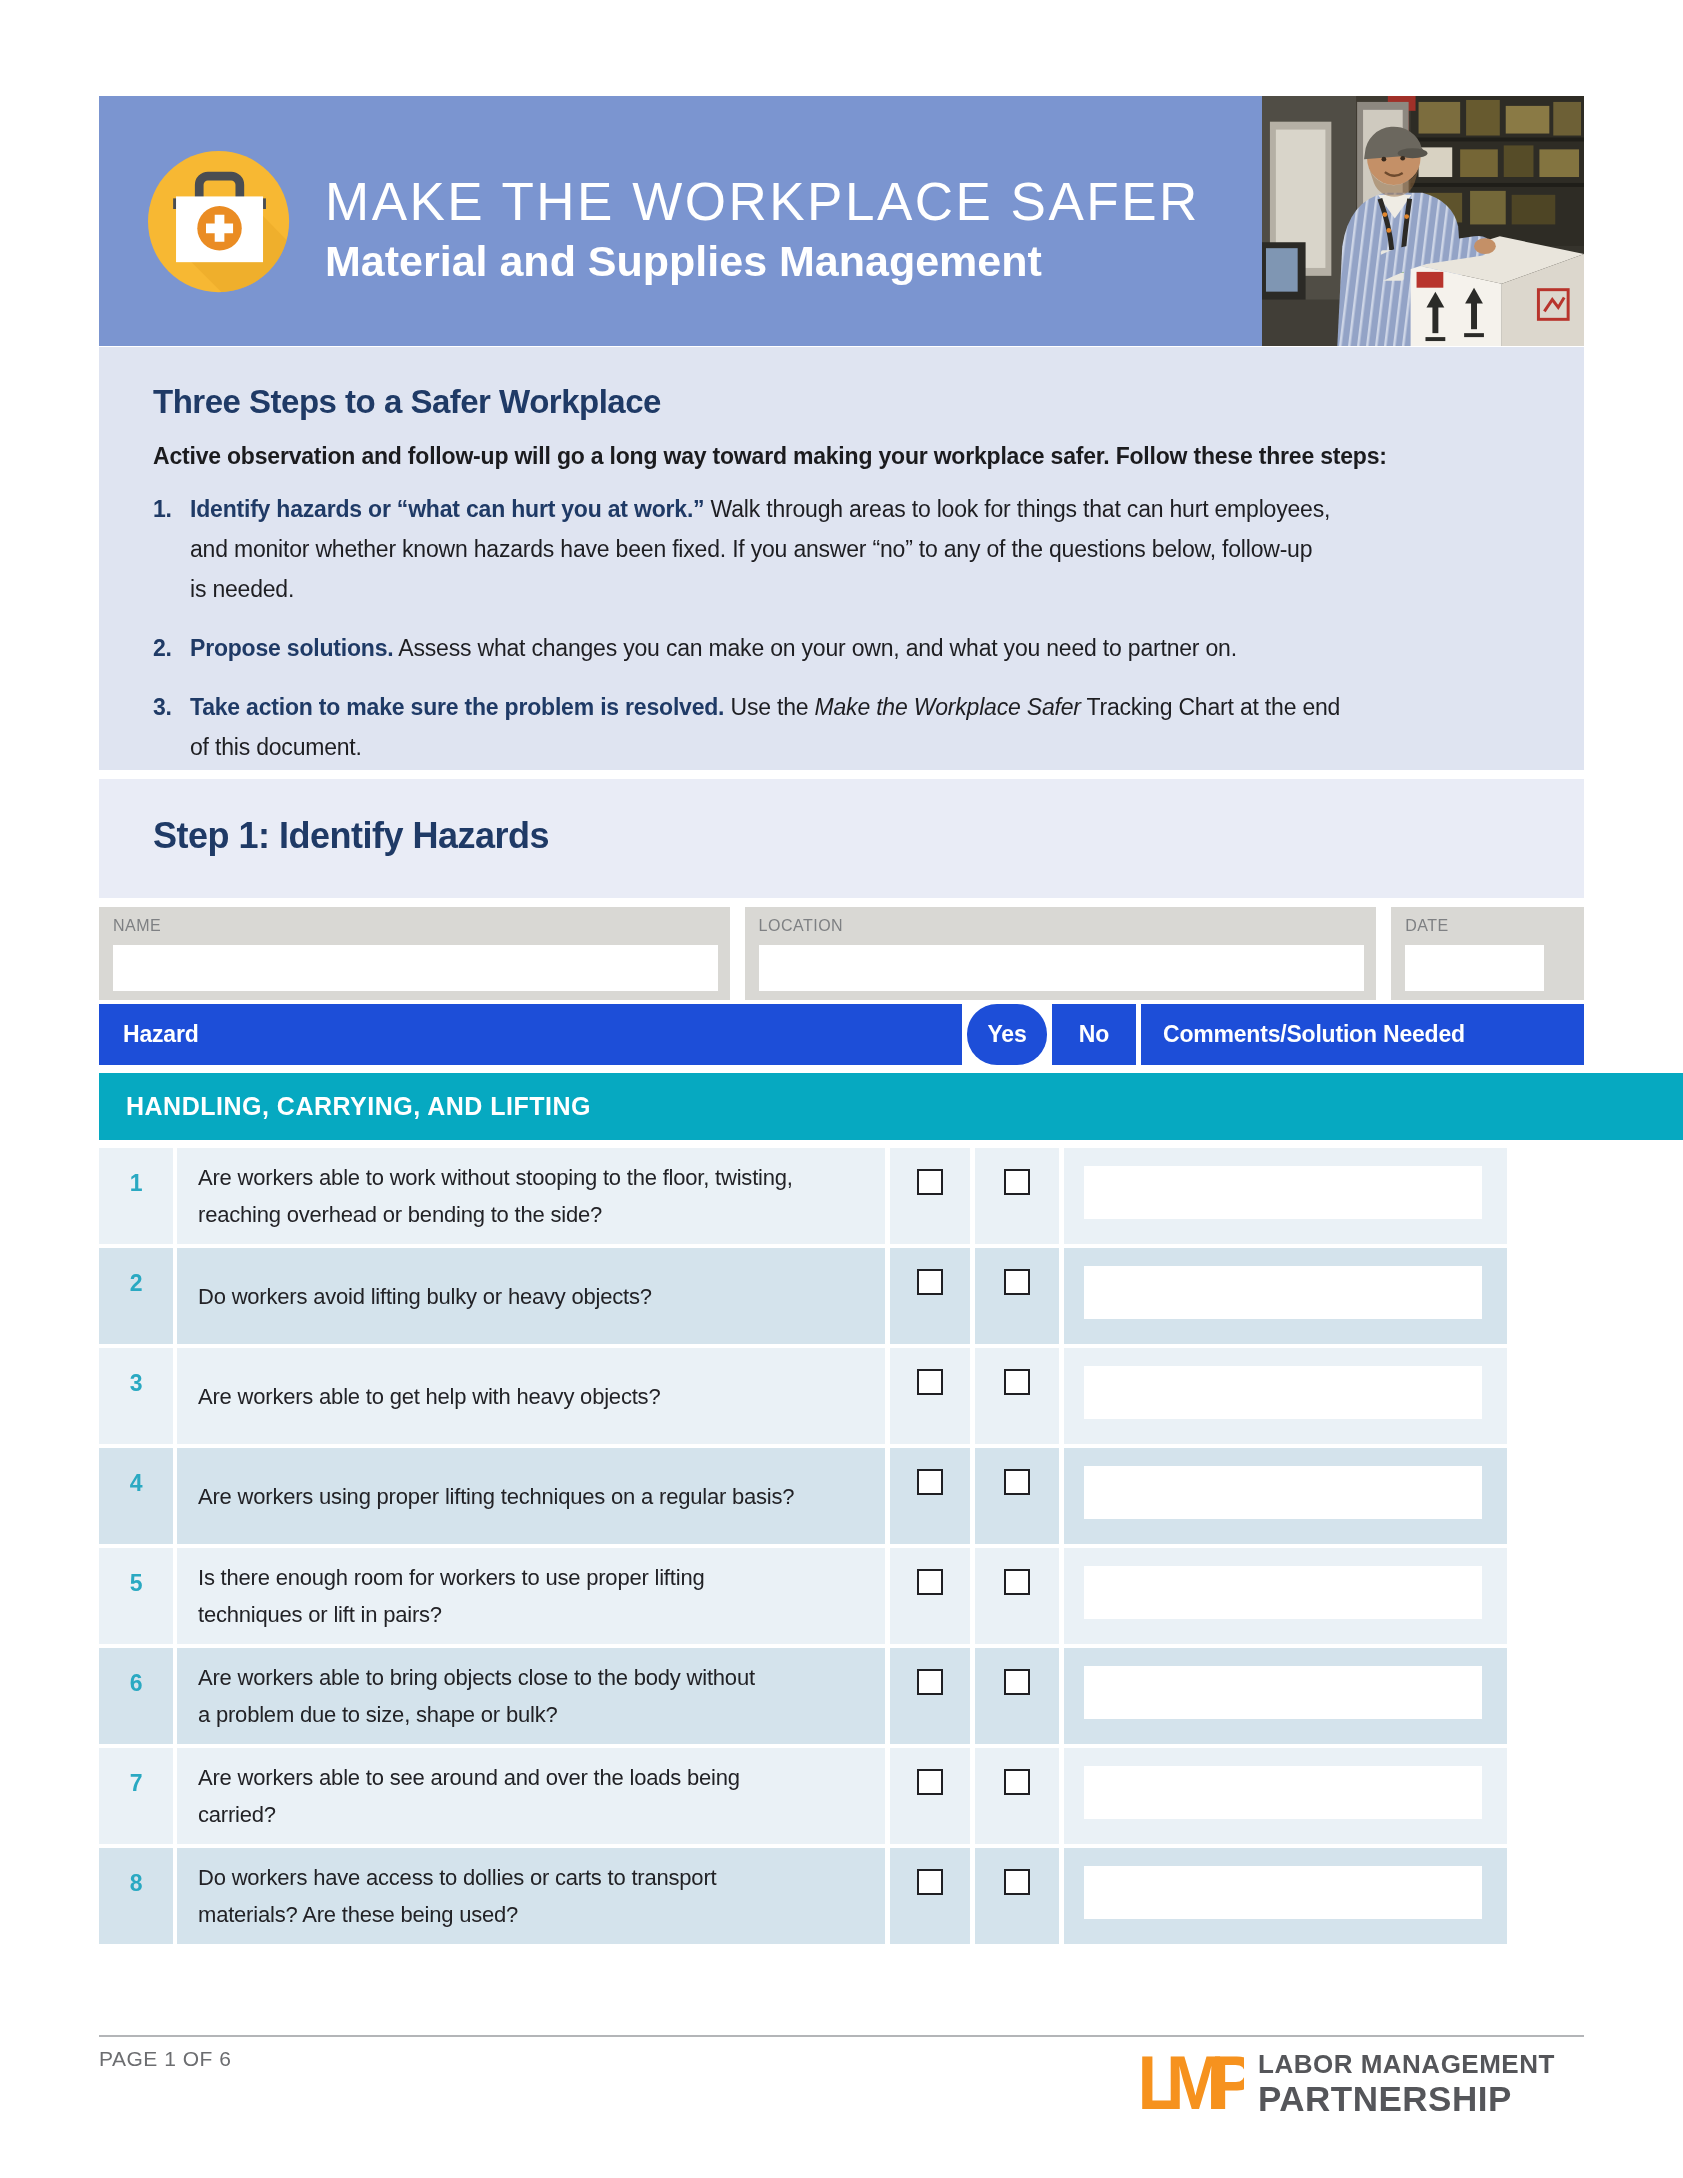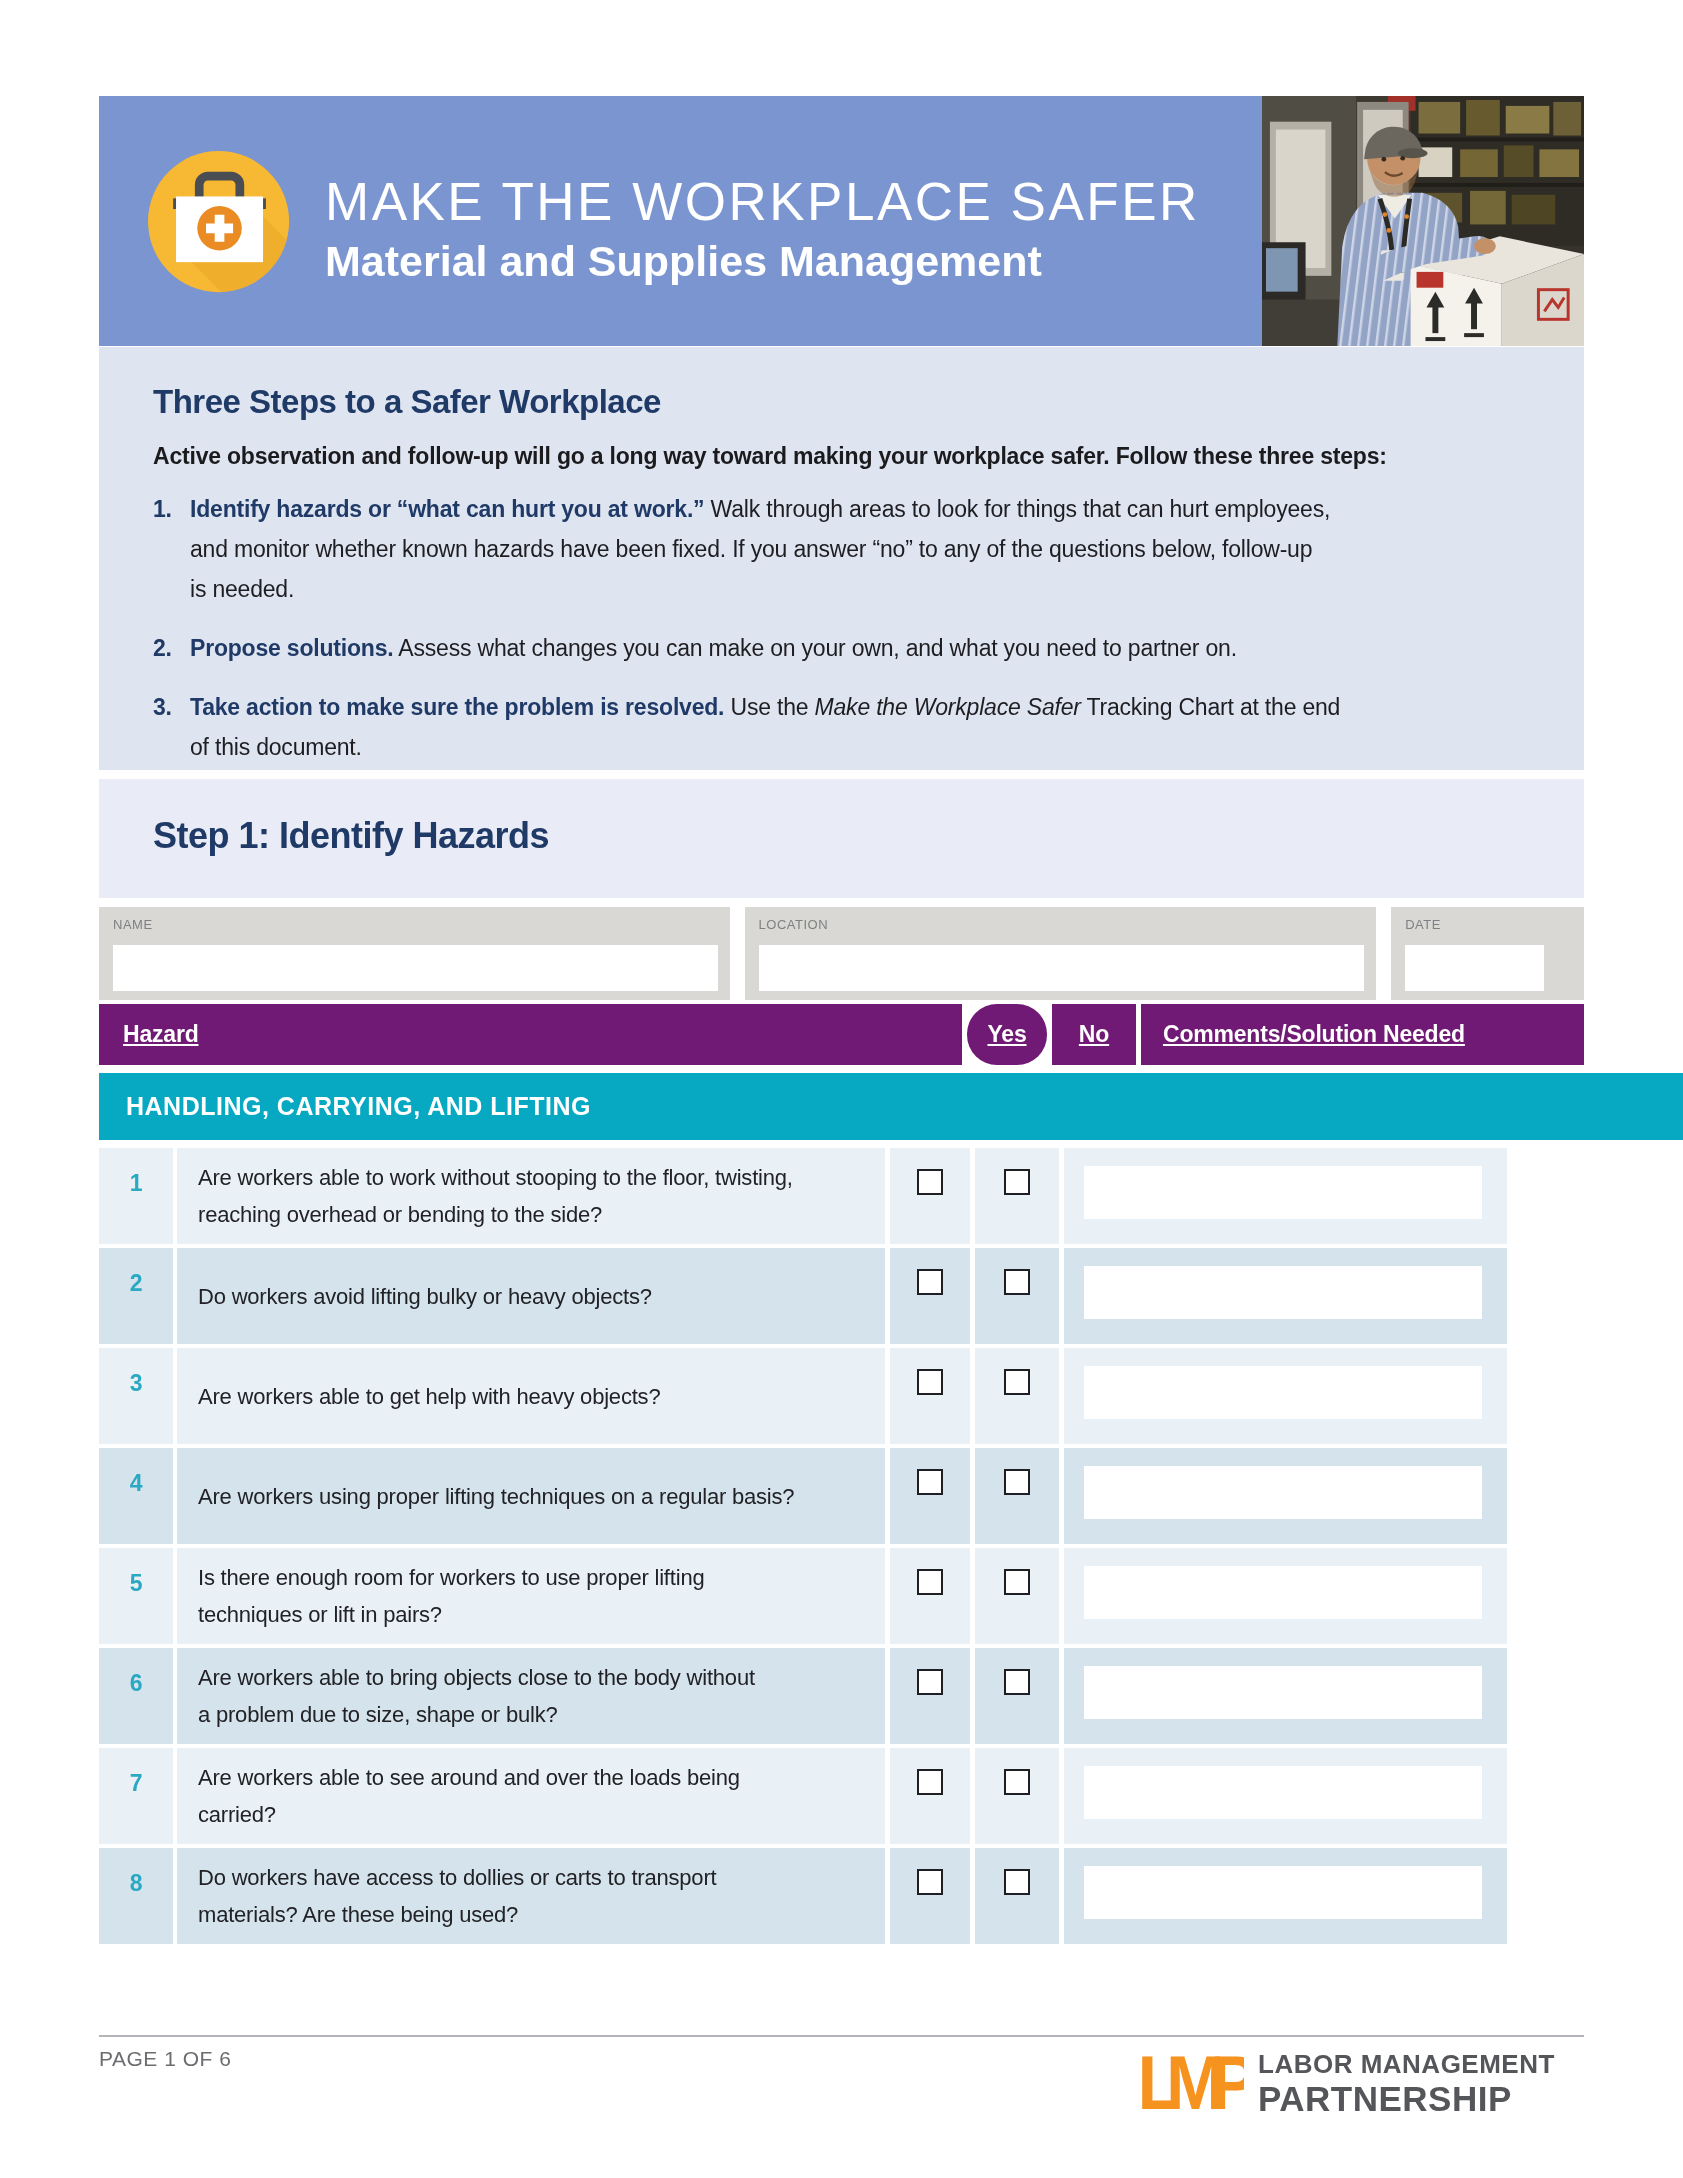--- a/index.html
+++ b/index.html
@@ -29,30 +29,30 @@
   
   .panel2{position:absolute;left:99px;top:779px;width:1485px;height:119px;background:#e9ecf6;}
   .panel2 .h2{position:absolute;left:54px;top:36px;font-size:36px;}
 
   
   .fields{position:absolute;left:99px;top:907px;width:1485px;height:93px;display:flex;}
   .fieldbox{background:#d9d8d4;height:93px;position:relative;}
   .fieldbox.name{width:631px;margin-right:15px;}
   .fieldbox.location{width:632px;margin-right:15px;}
   .fieldbox.date{width:193px;}
-  .fieldlabel{position:absolute;left:14px;top:10px;font-size:13px;color:#7e8083;letter-spacing:0.5px;}
+  .fieldlabel{position:absolute;left:14px;top:10px;font-size:16px;color:#7e8083;letter-spacing:0.5px;}
   .fieldinput{position:absolute;left:14px;top:38px;height:46px;border:none;background:#fff;
               font-family:"Liberation Sans",sans-serif;font-size:22px;padding:0 8px;box-sizing:border-box;}
   .fieldbox.name .fieldinput,.fieldbox.location .fieldinput{width:calc(100% - 26px);}
   .fieldbox.date .fieldinput{width:139px;}
 
   
   .thead{position:absolute;left:99px;top:1004px;width:1485px;height:61px;display:flex;}
-  .thead .cell{background:#701a75;color:#fff;font-size:23px;font-weight:bold;
-               display:flex;align-items:center;text-decoration:underline;}
+  .thead .cell{background:#1d4ed8;color:#fff;font-size:23px;font-weight:bold;
+               display:flex;align-items:center;}
   .th-hazard{width:863px;margin-right:5px;padding-left:24px;box-sizing:border-box;}
   .th-yes{width:80px;margin-right:5px;justify-content:center;border-radius:30px;}
   .th-no{width:84px;margin-right:5px;justify-content:center;}
   .th-comments{width:443px;padding-left:22px;box-sizing:border-box;}
 
   .section-bar{position:absolute;left:99px;top:1073px;width:1590px;height:67px;background:#06a9c1;
                color:#fff;font-size:25px;font-weight:bold;letter-spacing:0.5px;
                display:flex;align-items:center;padding-left:27px;box-sizing:border-box;}
 
   .rows{position:absolute;left:99px;top:1148px;width:1485px;}

